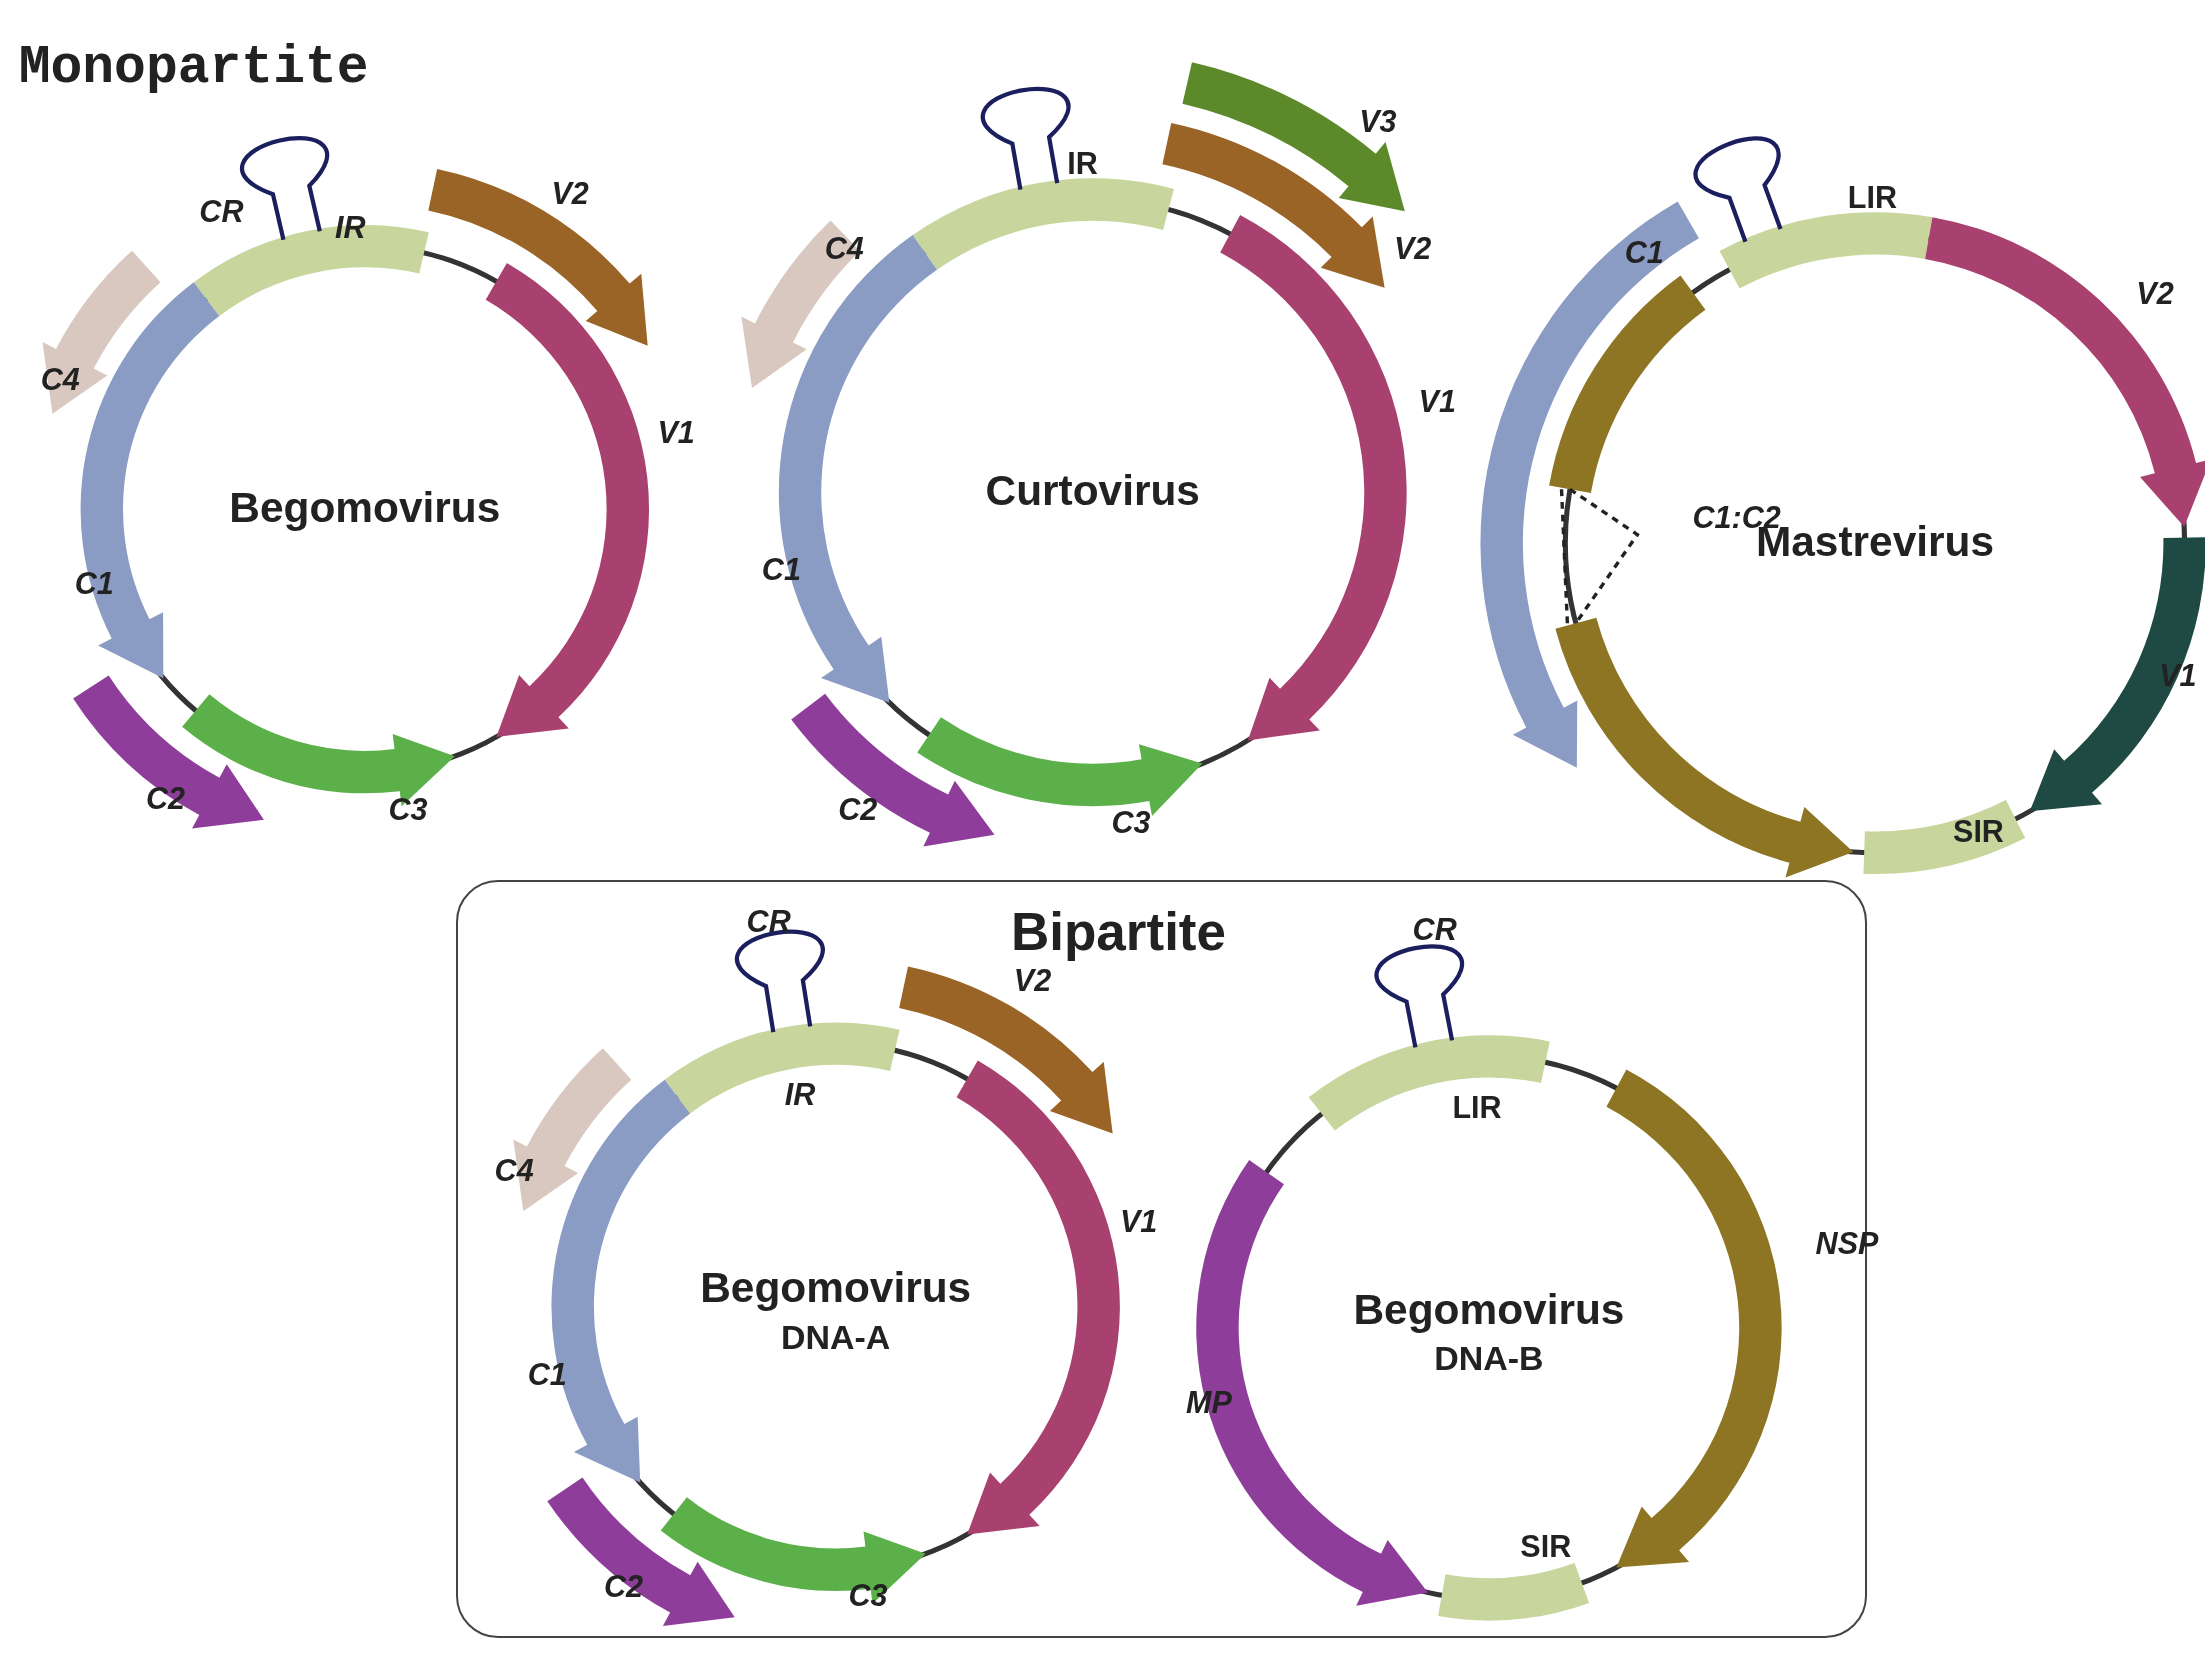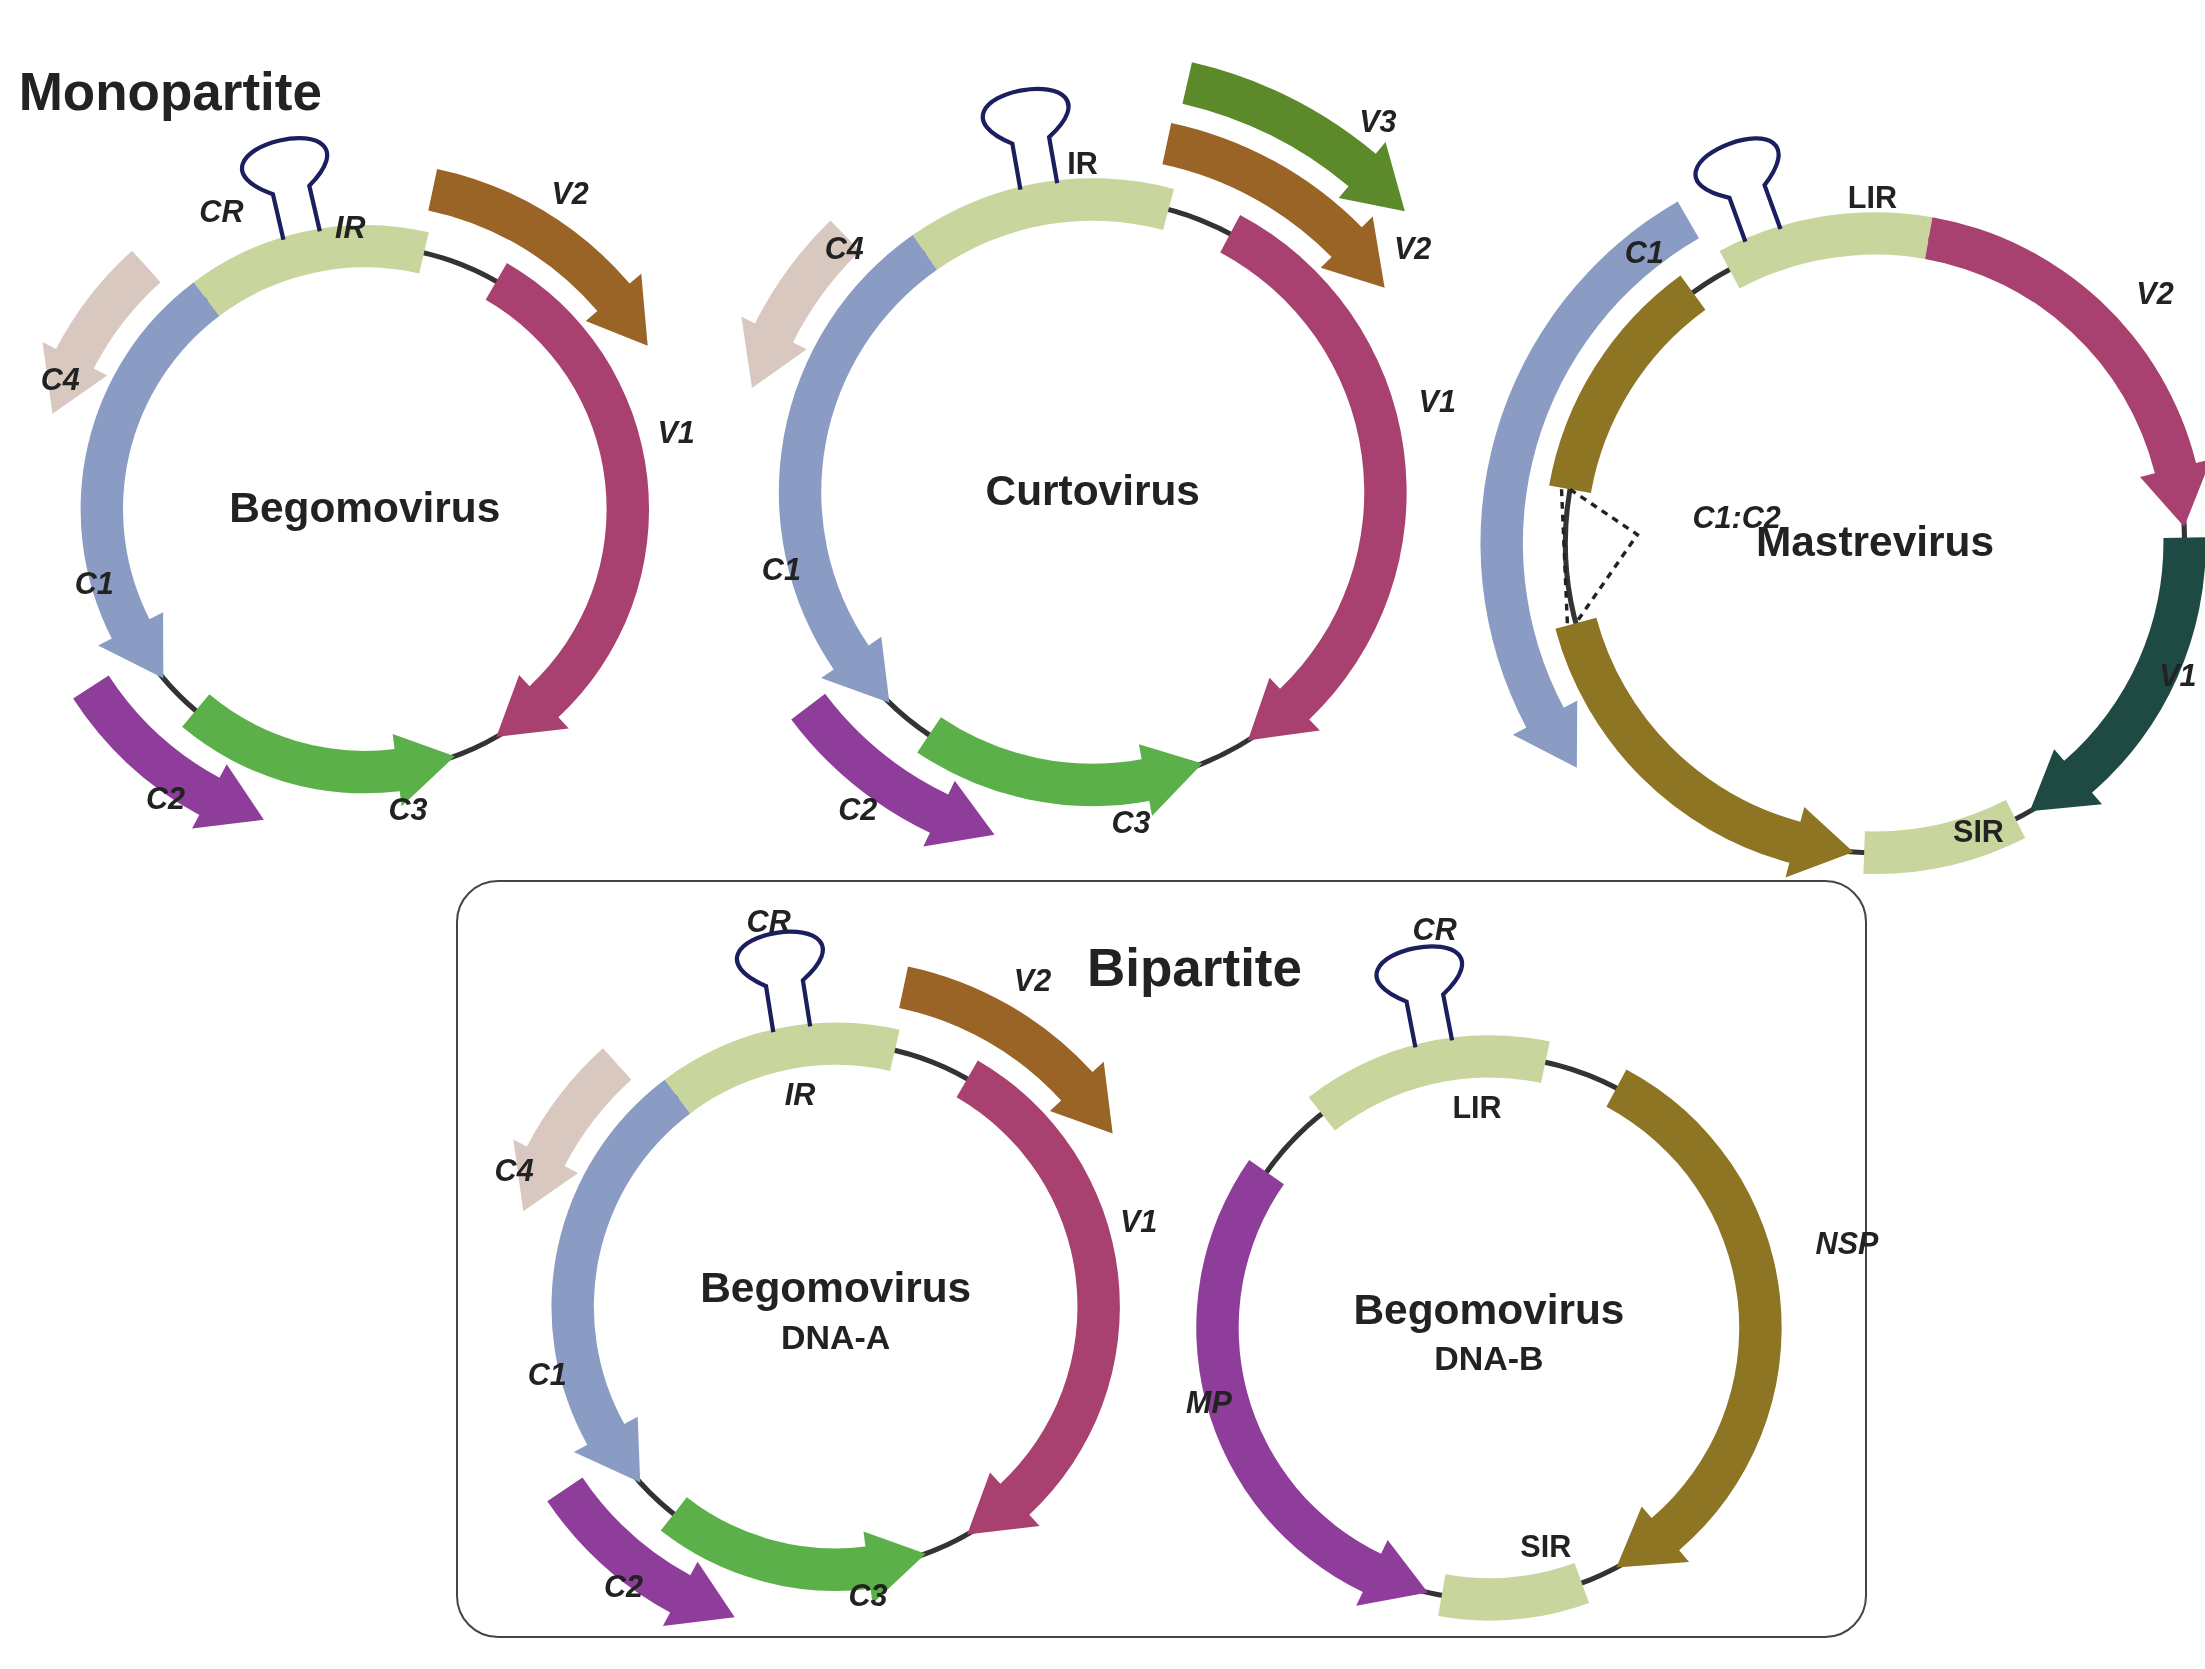--- a/index.html
+++ b/index.html
@@ -10,23 +10,23 @@
   .bipartite-box { position:absolute; left:456px; top:880px; width:1411px; height:758px;
                    border:2.5px solid #444444; border-radius:42px; box-sizing:border-box; }
   text.gene { font-style:italic; font-weight:bold; font-size:36px; fill:#222222; }
   text.region { font-weight:bold; font-size:36px; fill:#222222; }
   text.virus { font-weight:bold; font-size:50px; fill:#222222; }
   text.virus-sub { font-weight:bold; font-size:40px; fill:#222222; }
 </style>
 </head>
 <body>
 
-<div class="section-title" style="left:18.7px; top:61px;">Monopartite</div>
+<div class="section-title" style="left:18.7px; top:38px;font-family:Liberation Mono, monospace;">Monopartite</div>
 <div class="bipartite-box"></div>
-<div class="section-title" style="left:1087px; top:901px;margin-top:36px;">Bipartite</div>
+<div class="section-title" style="left:1011px; top:901px;">Bipartite</div>
 
 <svg id="canvas" xmlns="http://www.w3.org/2000/svg" width="2205" height="1669" viewBox="0 0 2599 1967">
     <g>
       <circle cx="430" cy="600" r="310" fill="none" stroke="#333333" stroke-width="6"></circle>
       <path d="M228.3919672440638,332.45710413415696 A335,335 0 0 1 505.35860320519475,273.5860282969462 L494.1110504880015,322.30453153620795 A285,285 0 0 0 258.4827184016662,372.38887963652155 Z" fill="#c8d59c"></path>
       <path d="M597.5,309.8814897322131 A335,335 0 0 1 658.2031560359145,845.2515434716936 L670.4648181512771,858.4292383447996 L585,868.467875173176 L611.8813213778782,795.4691406177379 L624.1429834932408,808.6468354908438 A285,285 0 0 0 572.5,353.18275992143504 Z" fill="#a8416f"></path>
       <path d="M214.6661507550093,856.6248884448576 A335,335 0 0 0 471.18742085159363,932.4584129836297 L473.400476300336,950.321850099168 L536.0262444309574,891.3047124436316 L462.8269891563448,864.9743172138183 L465.04004460508713,882.8377543293566 A285,285 0 0 1 246.8055312393363,818.3226662889087 Z" fill="#5bb04a"></path>
       <path d="M131.67821018396575,752.4109895019315 A335,335 0 0 1 228.39196724406384,332.4571041341569 L258.48271840166626,372.38887963652155 A285,285 0 0 0 176.20385045501564,729.6630806210462 L192.2330809525936,721.4738334239275 L192.52622263311684,799.2641590028272 L115.6489796863878,760.6002366990502 Z" fill="#8a9cc4"></path>
       <path d="M515.2437932352814,198.9594836991397 A410,410 0 0 1 742.1499260521912,334.1759535602326 L755.8540691471653,322.505629570194 L763.419780457009,407.5 L690.3787188045106,378.26384418926716 L704.0828618994849,366.5935201992286 A360,360 0 0 0 504.8482086943934,247.86686373583 Z" fill="#9a6427"></path>
       <path d="M66.05305681324194,411.20746162781035 A410,410 0 0 1 155.656451392868,295.31062155426844 L189.11298171081094,332.46786282813815 A360,360 0 0 0 110.43683037260269,434.23094191710175 L126.41498885397255,442.5193948212467 L61.82266895423129,487.4368936817465 L50.07489833187208,402.91900872366546 Z" fill="#d8c8c0"></path>

